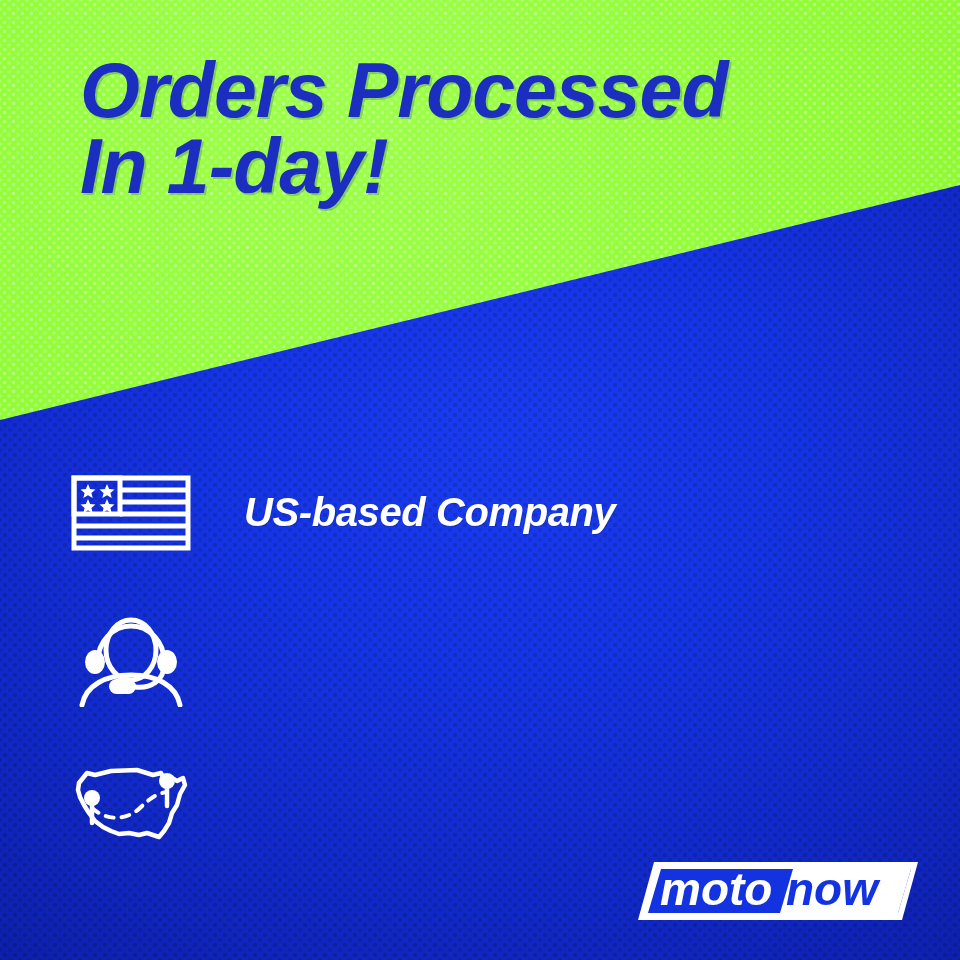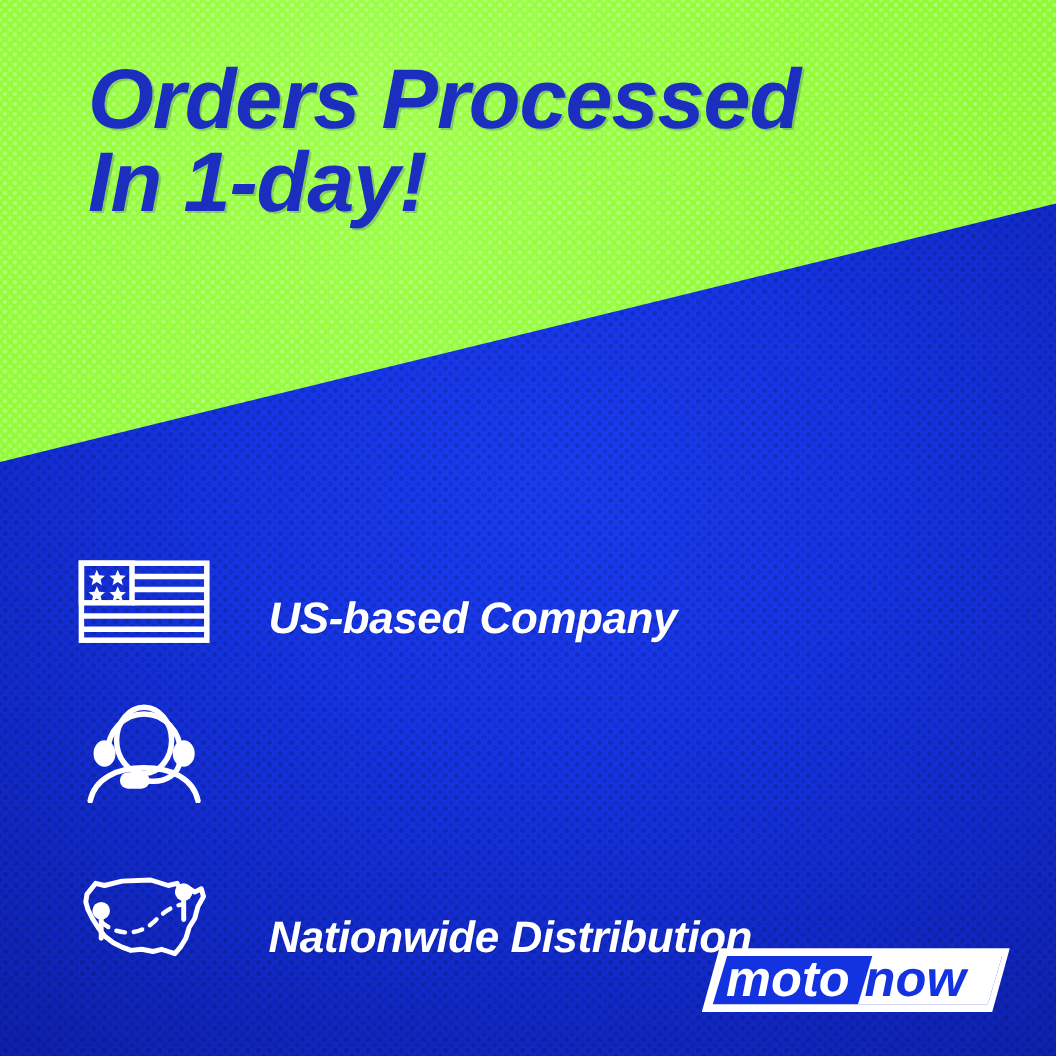--- a/index.html
+++ b/index.html
@@ -99,21 +99,21 @@
   
   .features {
     position: absolute;
     left: 0;
     top: 440px;
     width: 960px;
   }
   .feature-row {
     position: relative;
     display: flex;
-    align-items: flex-end;
+    align-items: center;
     height: 145px;
   }
   .feature-icon {
     width: 130px;
     min-width: 130px;
     margin-left: 66px;
     display: flex;
     align-items: center;
     justify-content: center;
   }
@@ -205,21 +205,20 @@
 
           <path d="M25 47 C42 62 62 58 74 46 C84 36 92 32 100 31" stroke-dasharray="8 8" stroke-width="4"></path>
 
           <circle cx="25" cy="37" r="8" fill="#ffffff" stroke="none"></circle>
           <line x1="25" y1="45" x2="25" y2="62"></line>
 
           <circle cx="100" cy="20" r="8" fill="#ffffff" stroke="none"></circle>
           <line x1="100" y1="28" x2="100" y2="45"></line>
         </svg>
       </div>
-      <div class="feature-label">Nationwide Distribution</div>
     </div>
 
   </div>
 
   <div class="logo">
     <svg width="280" height="66" viewBox="0 0 280 66">
       <defs>
         <clipPath id="logoClip">
           <polygon points="16,4 280,4 264,62 0,62"></polygon>
         </clipPath>

